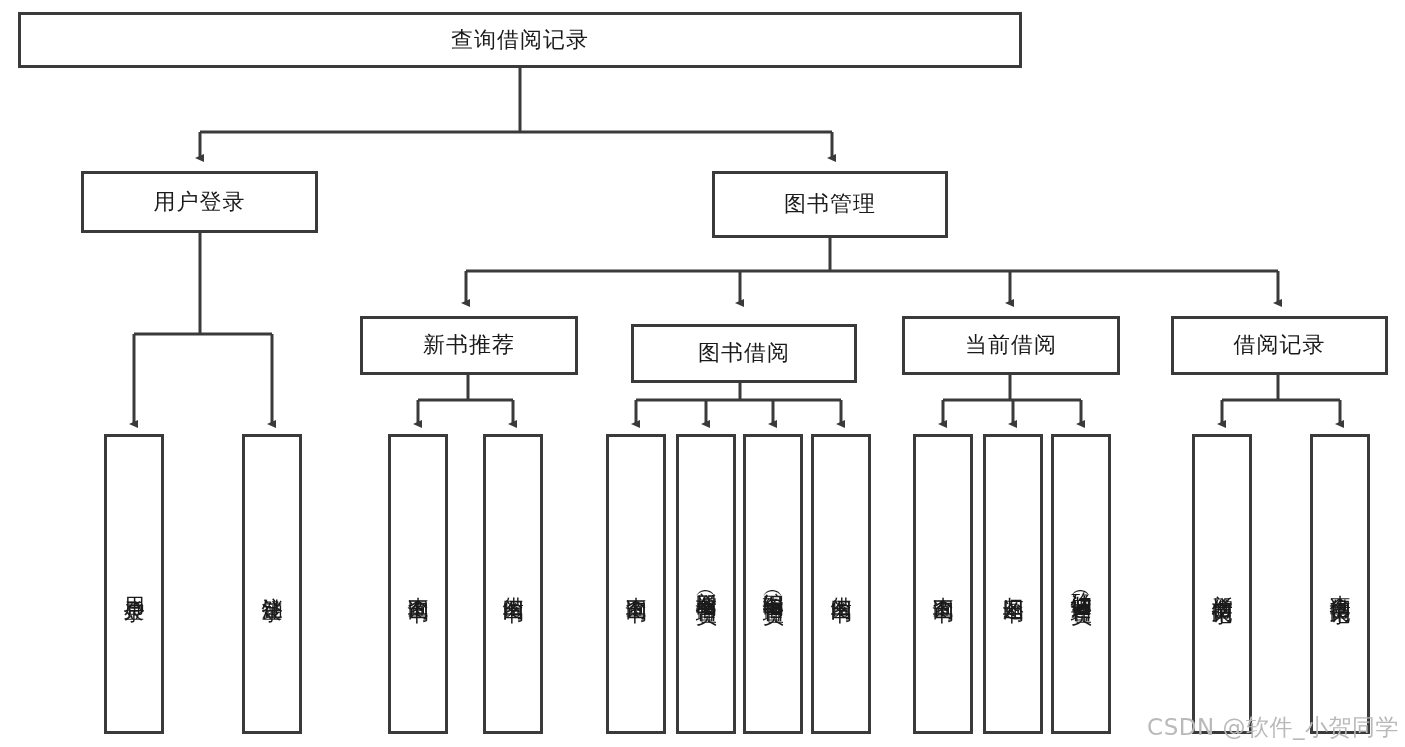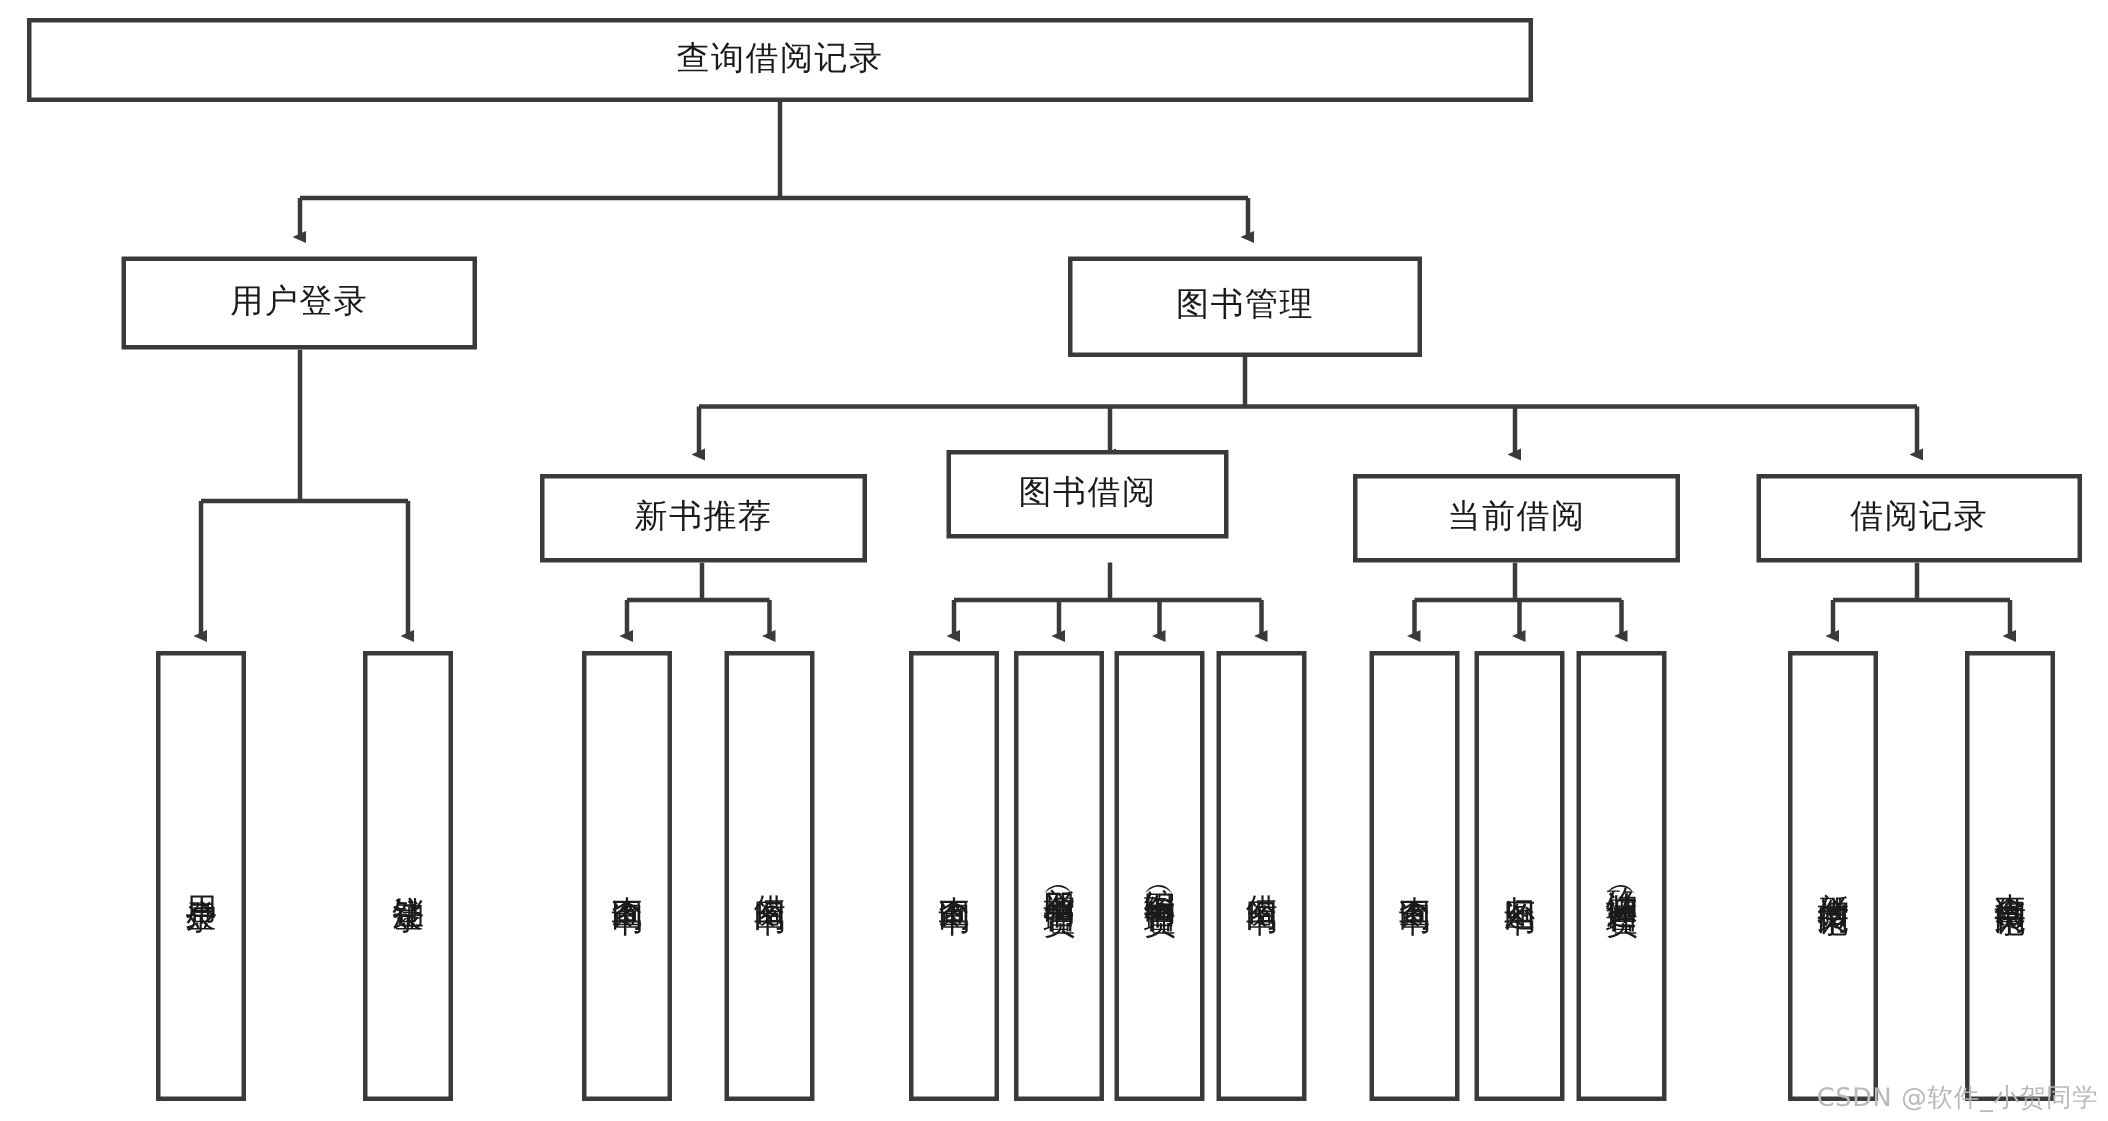--- a/index.html
+++ b/index.html
@@ -50,21 +50,21 @@
   }
   .node.vert .vtext {
     writing-mode: vertical-rl;
     text-orientation: upright;
     display: block;
   }
   #watermark {
     position: absolute;
     right: 6px;
     bottom: 4px;
-    font-size: 17px;
+    font-size: 23px;
     color: #b9b9b9;
     letter-spacing: 0.5px;
     white-space: nowrap;
     font-family: "DejaVu Sans", "Liberation Sans", sans-serif;
   }
 </style>
 </head>
 <body>
 
 <div id="canvas">
@@ -118,21 +118,21 @@
       <path d="M1340,400 L1340,424" marker-end="url(#arrow)"></path>
     </g>
   </svg>
 
   <div class="node horiz" style="left:18px; top:12px; width:1004px; height:56px;">查询借阅记录</div>
 
   <div class="node horiz" style="left:81px; top:171px; width:237px; height:62px;">用户登录</div>
   <div class="node horiz" style="left:360px; top:316px; width:218px; height:59px;">新书推荐</div>
 
   <div class="node horiz" style="left:712px; top:171px; width:236px; height:67px;">图书管理</div>
-  <div class="node horiz" style="left:631px; top:300px; width:188px; height:59px;">图书借阅</div>
+  <div class="node horiz" style="left:631px; top:324px; width:226px; height:59px;">图书借阅</div>
   <div class="node horiz" style="left:1171px; top:316px; width:217px; height:59px;">借阅记录</div>
   <div class="node horiz" style="left:902px; top:316px; width:218px; height:59px;">当前借阅</div>
 
   <div class="node vert" style="left:104px; top:434px; width:60px; height:300px;">
     <span class="vtext">用户登录</span>
   </div>
   <div class="node vert" style="left:242px; top:434px; width:60px; height:300px;">
     <span class="vtext">注销登录</span>
   </div>
 

